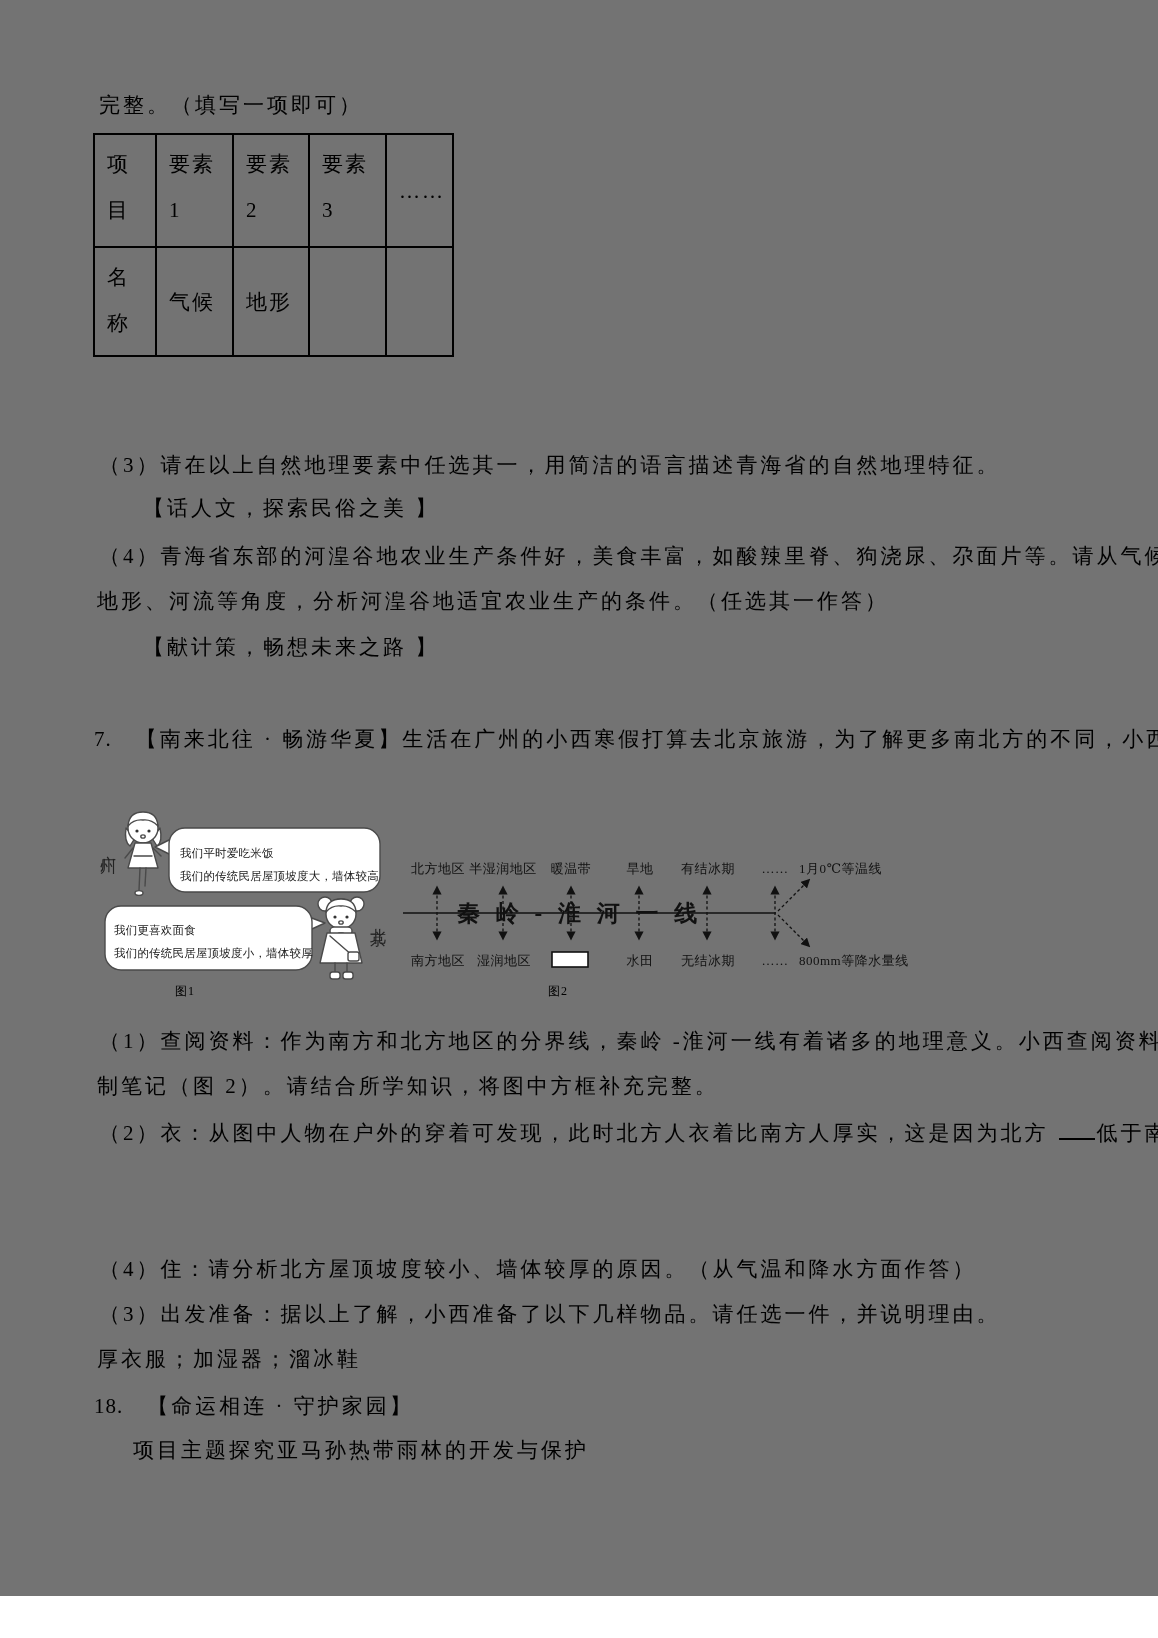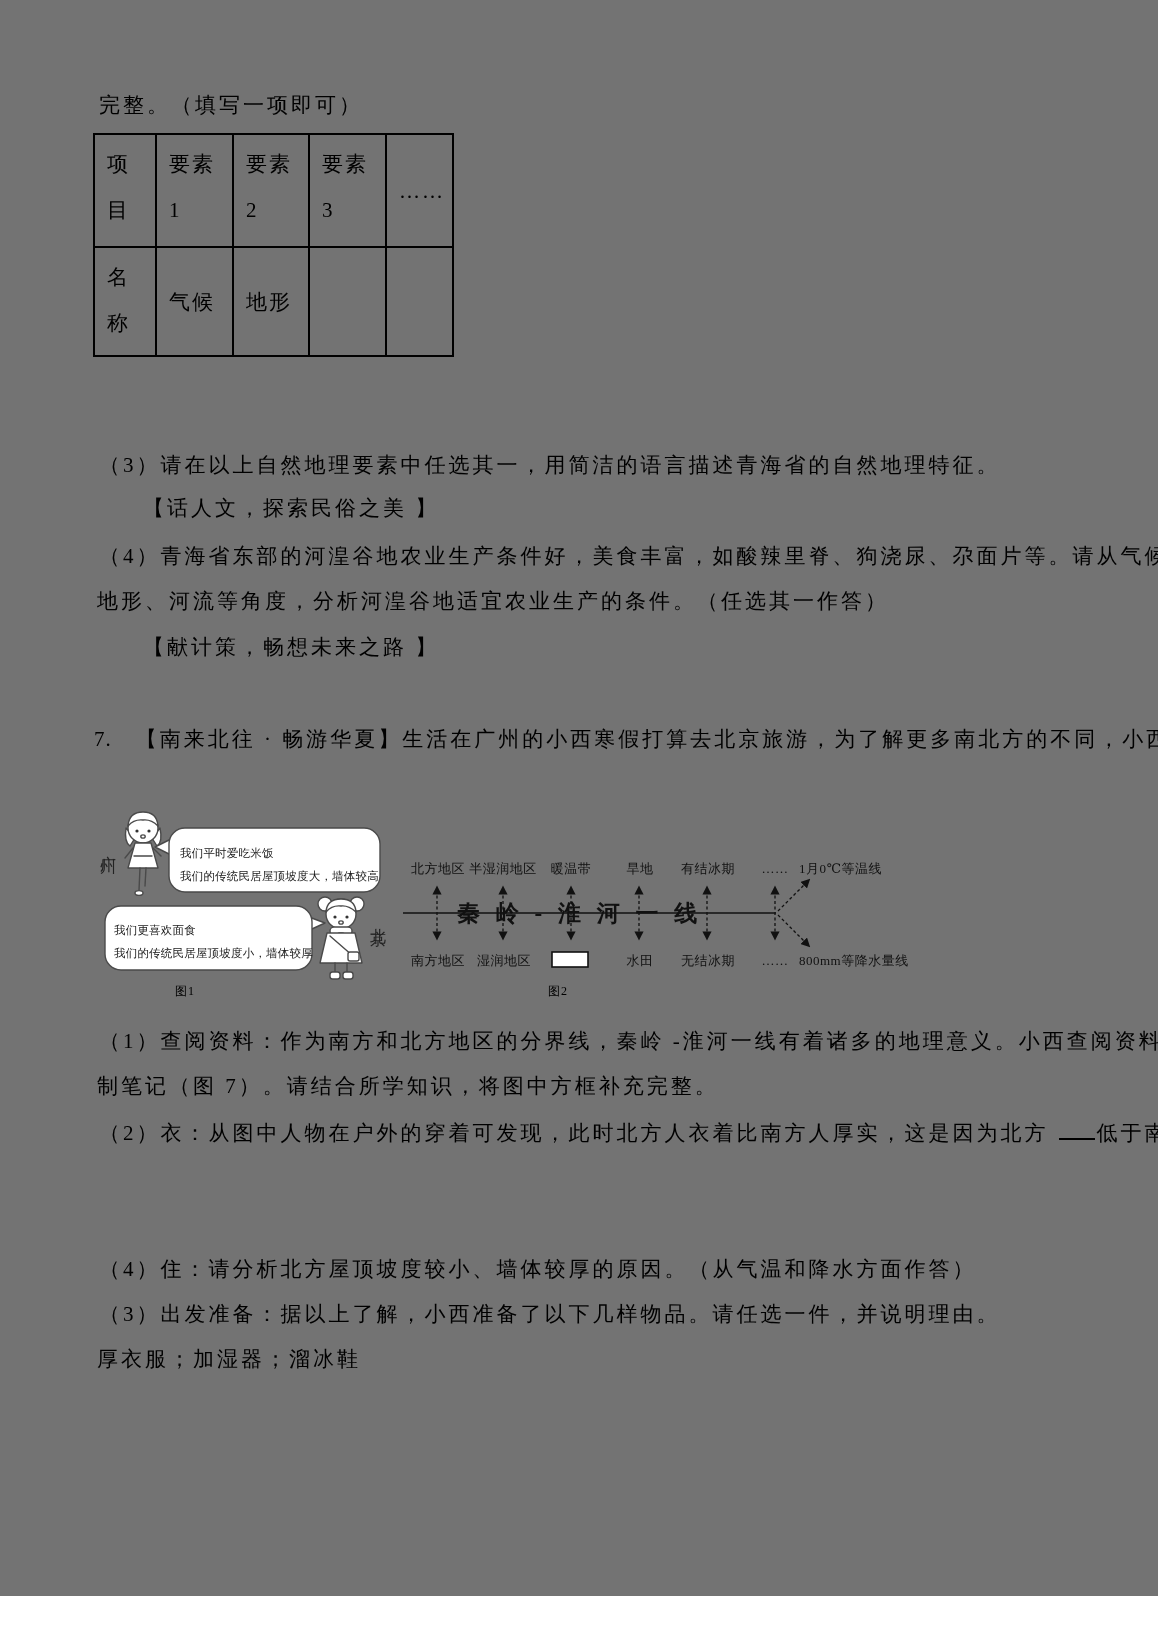--- a/index.html
+++ b/index.html
@@ -175,22 +175,26 @@
     <text class="flabel" x="245" y="120" text-anchor="middle">水田</text>
     <text class="flabel" x="313" y="120" text-anchor="middle">无结冰期</text>
     <text class="flabel" x="380" y="120" text-anchor="middle">……</text>
     <text class="flabel" x="404" y="120" text-anchor="start">800mm等降水量线</text>
   </svg>
 
   <div class="fig-caption" style="left:175px; top:983px">图1</div>
   <div class="fig-caption" style="left:548px; top:983px">图2</div>
 
   <div class="bl" style="left:99px; top:1026px">（1）查阅资料：作为南方和北方地区的分界线，秦岭 -淮河一线有着诸多的地理意义。小西查阅资料，绘</div>
-  <div class="bl" style="left:97px; top:1071px">制笔记（图 7）。请结合所学知识，将图中方框补充完整。</div>
+  <div class="bl" style="left:97px; top:1071px">制笔记（图 2）。请结合所学知识，将图中方框补充完整。</div>
   <div class="bl" style="left:99px; top:1118px">
     <span>（2）衣：从图中人物在户外的穿着可发现，此时北方人衣着比南方人厚实，这是因为北方</span><span class="blank"></span><span>低于南方。</span>
   </div>
   <div class="bl" style="left:99px; top:1254px">（4）住：请分析北方屋顶坡度较小、墙体较厚的原因。（从气温和降水方面作答）</div>
   <div class="bl" style="left:99px; top:1299px">（3）出发准备：据以上了解，小西准备了以下几样物品。请任选一件，并说明理由。</div>
   <div class="bl" style="left:97px; top:1344px">厚衣服；加湿器；溜冰鞋</div>
 
+  <div class="bl" style="left:94px; top:1391px">
+    <span class="qnum">18.</span><span class="qgap">【命运相连 · 守护家园】</span>
+  </div>
+  <div class="bl" style="left:133px; top:1435px">项目主题探究亚马孙热带雨林的开发与保护</div>
 
 </div>
 
 </body></html>

